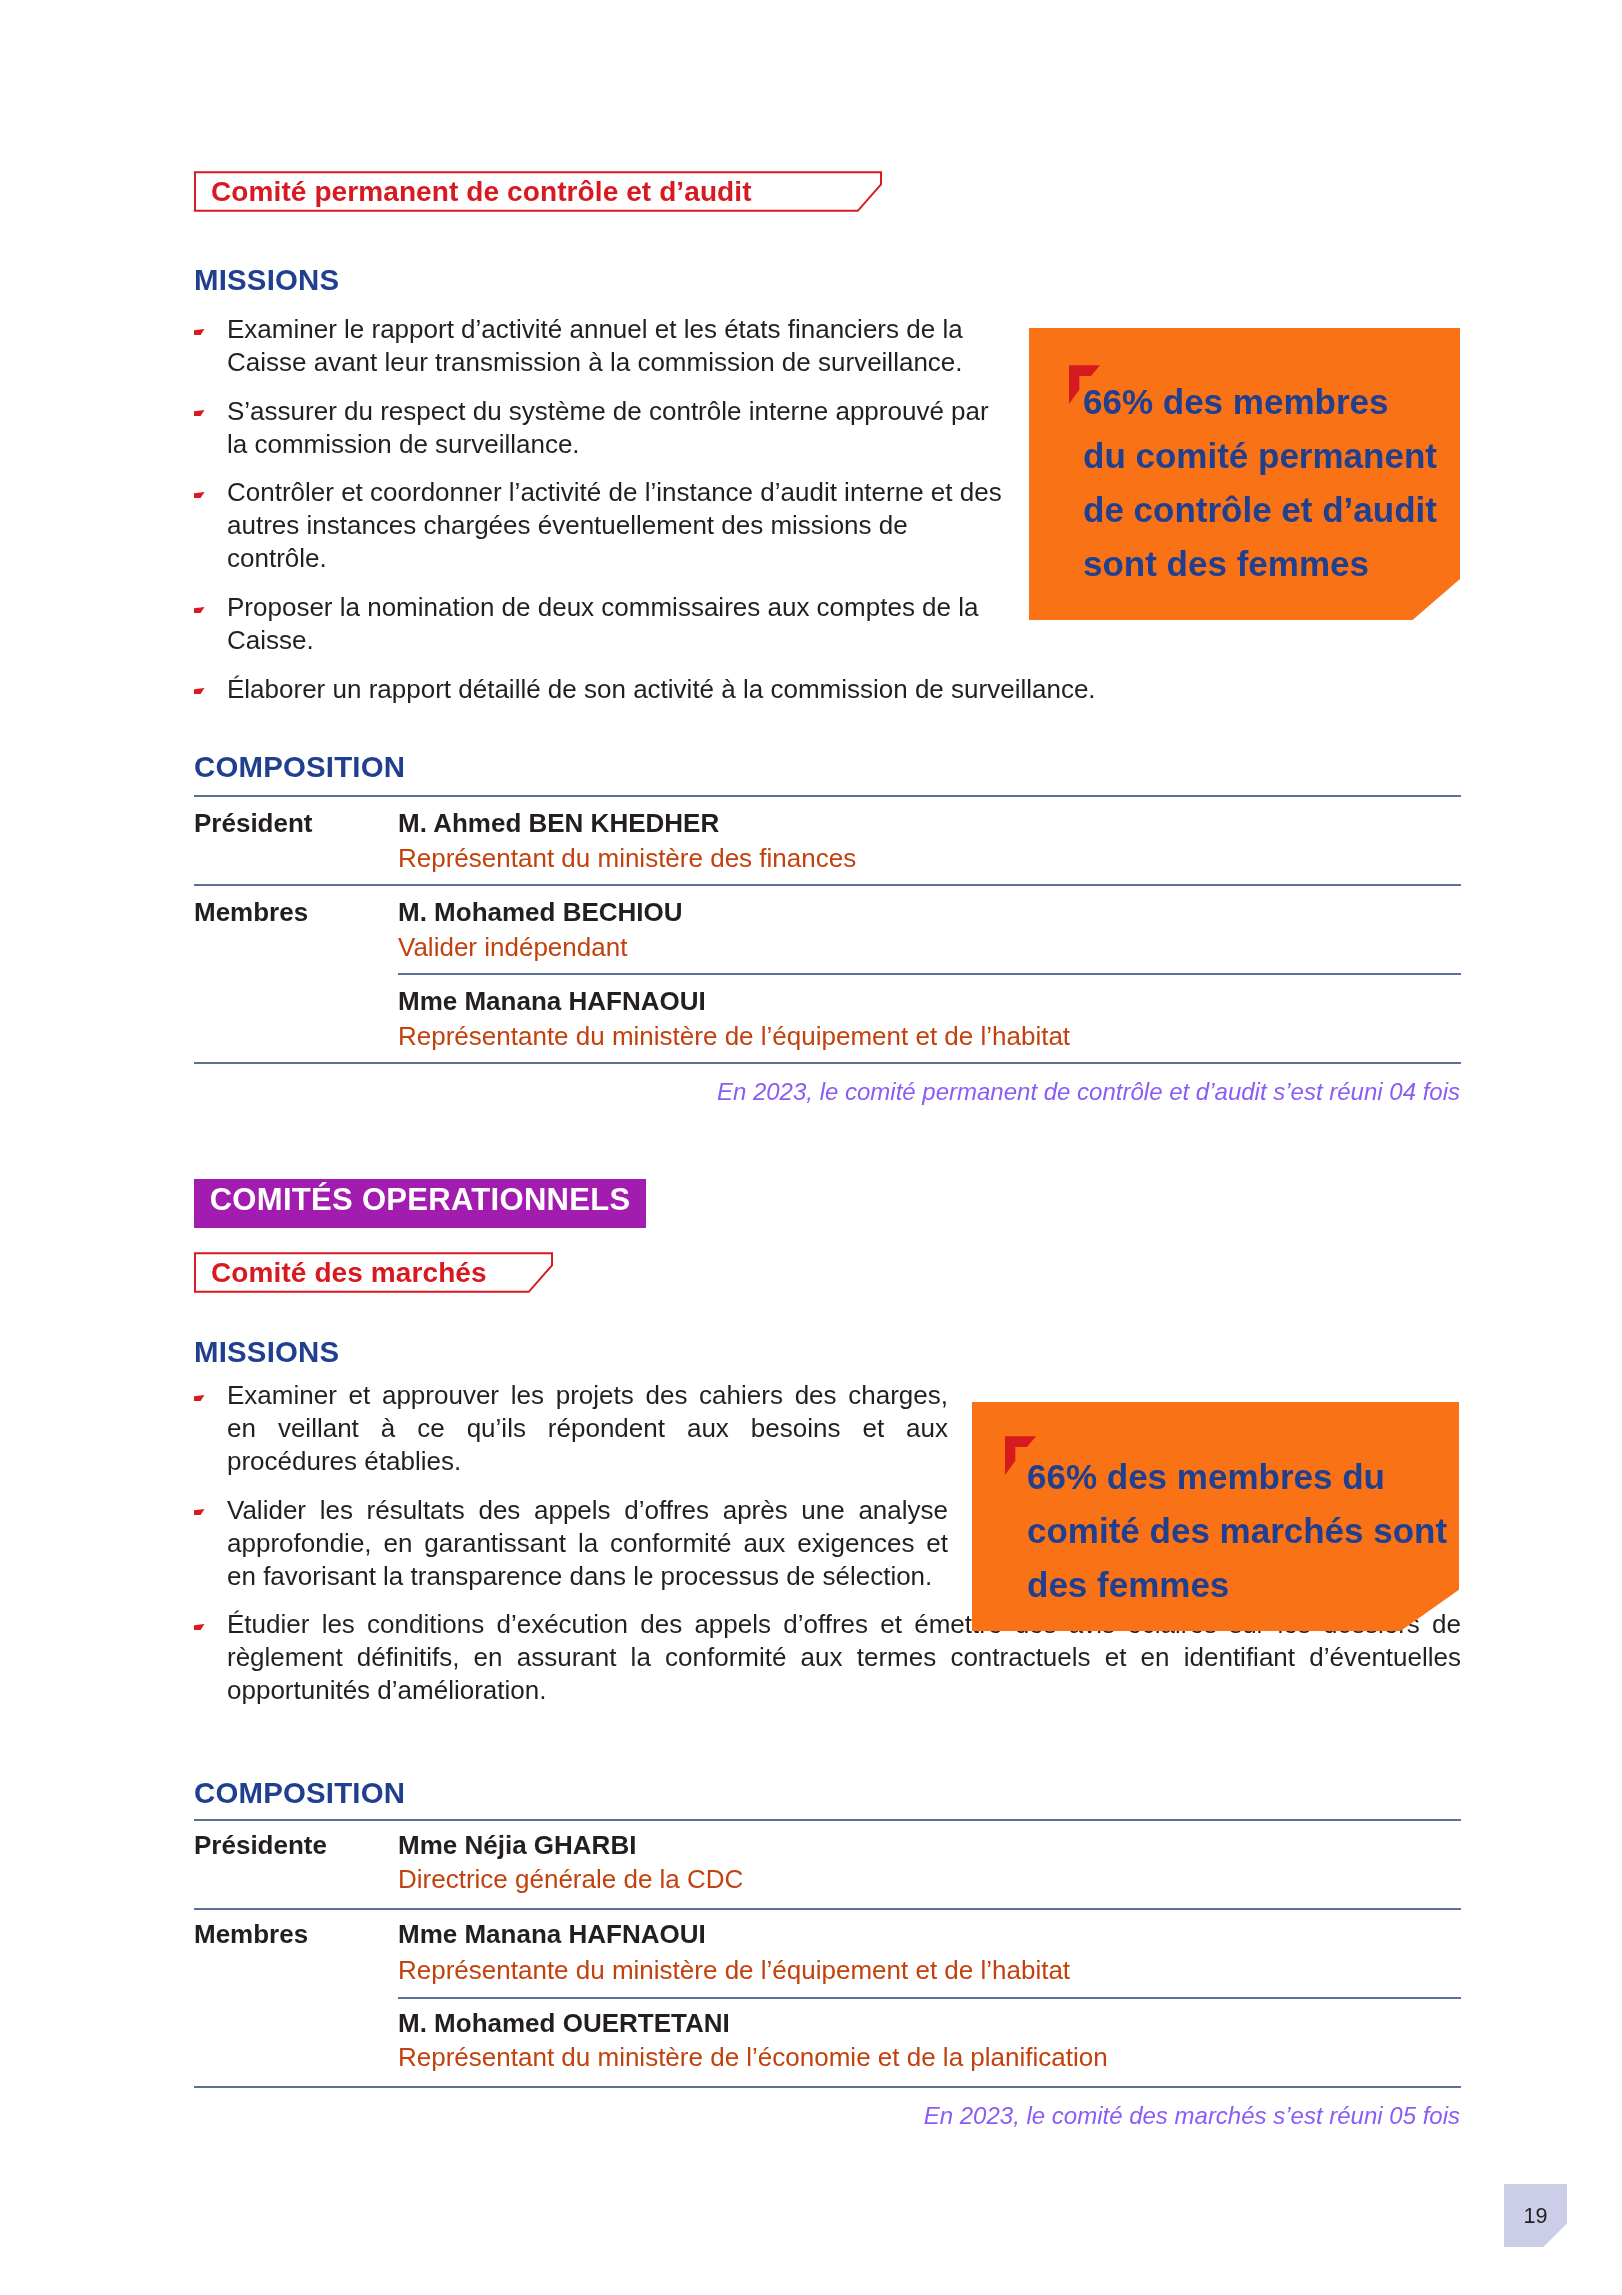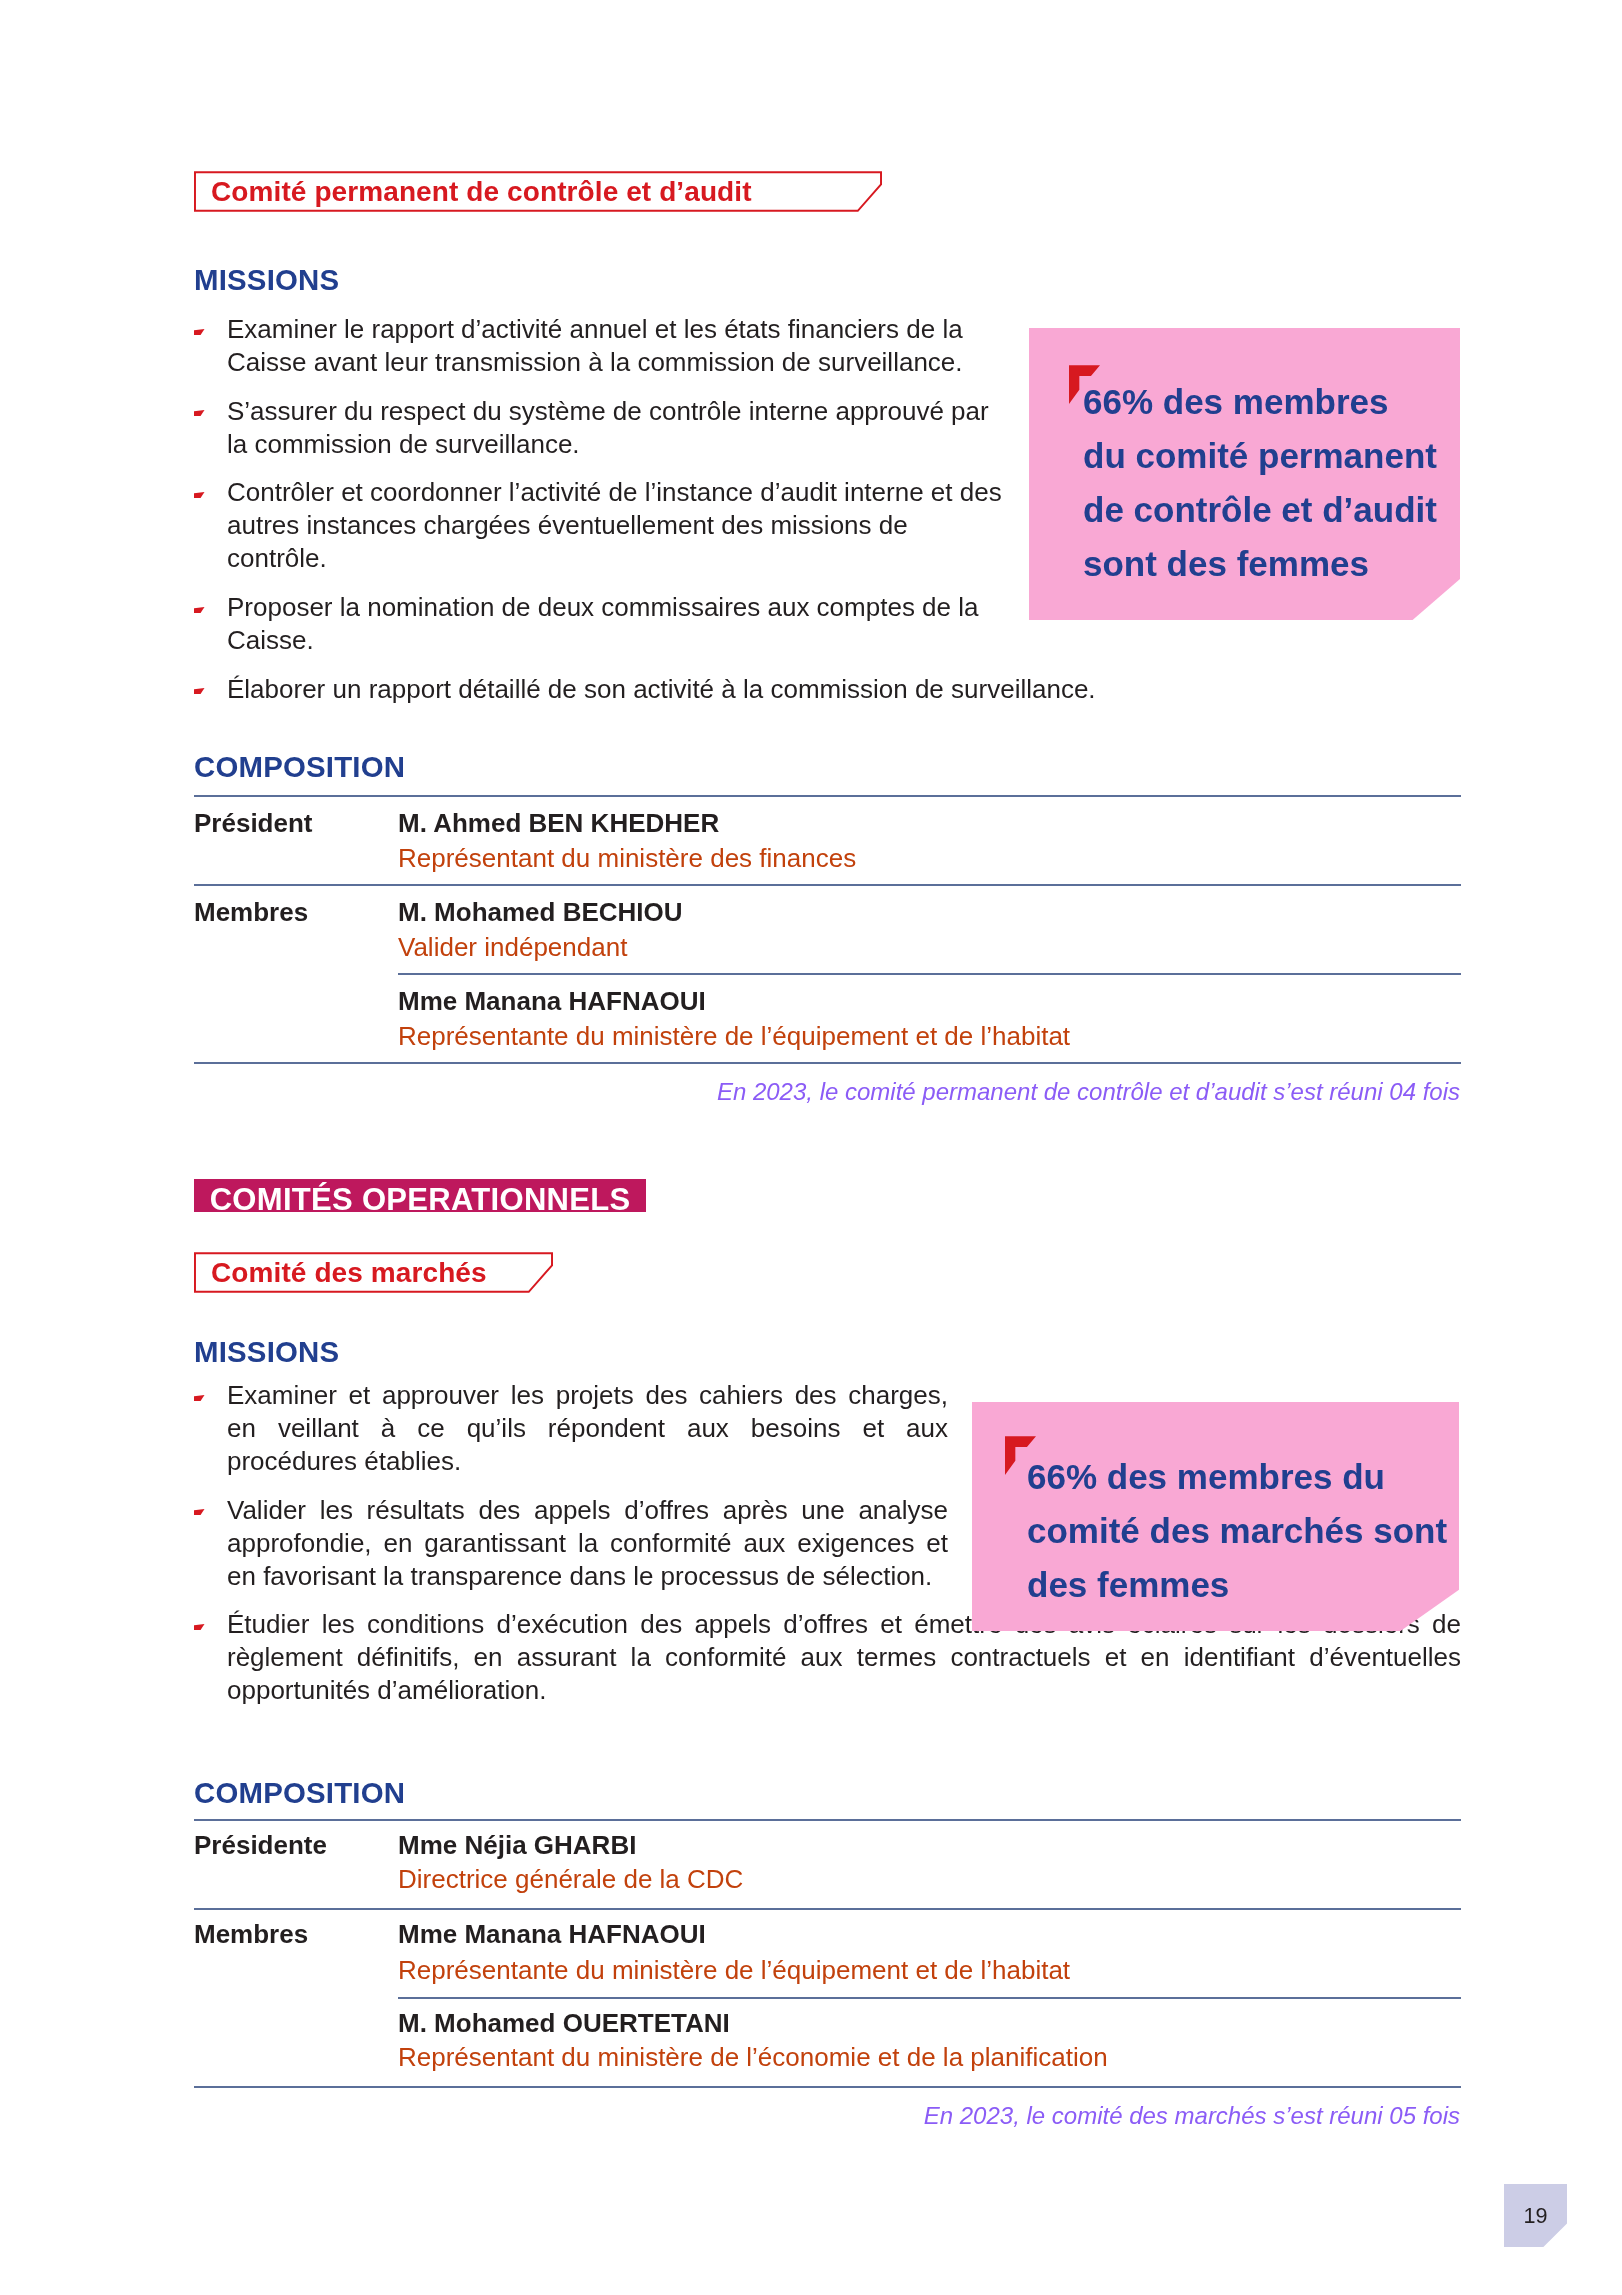--- a/index.html
+++ b/index.html
@@ -13,33 +13,33 @@
               color: #d71920; white-space: nowrap; letter-spacing: 0.1px; }
 
   .sec-title { position: absolute; font-size: 29.4px; font-weight: bold; color: #213f8f; letter-spacing: 0.2px; }
 
   .bullets { position: absolute; margin: 0; padding: 0; list-style: none; }
   .bullets li { position: relative; padding-left: 33px; font-size: 26px; line-height: 33px;
                 margin-bottom: 15.7px; color: #231f20; }
   .bullets li.justify { text-align: justify; text-align-last: left; }
   .bullets .bul { position: absolute; left: 0; top: 15.7px; width: 10.5px; height: 5.9px; }
 
-  .callout { position: absolute; background: #f9a8d4; }
+  .callout { position: absolute; background: #f97316; }
   .callout .corner { position: absolute; }
   .callout .ctext { position: absolute; font-size: 35px; font-weight: bold; color: #213f8f; line-height: 54px; }
 
   .comp { position: absolute; left: 194px; width: 1267px; }
   .comp .rule { position: absolute; height: 2px; background: #5b6f99; }
   .comp .role { position: absolute; left: 0; font-size: 26px; font-weight: bold; color: #231f20; }
   .comp .name { position: absolute; left: 204px; font-size: 26px; font-weight: bold; color: #231f20; }
   .comp .desc { position: absolute; left: 204px; font-size: 26px; color: #c2410c; }
   .note { position: absolute; right: 162px; font-size: 24px; font-style: italic; color: #8b5cf6; }
 
-  .banner { position: absolute; background: #be185d; color: #ffffff; font-size: 31px; font-weight: bold;
-            height: 33px; line-height: 41px; padding: 0 15.7px; letter-spacing: 0.3px; }
+  .banner { position: absolute; background: #a21caf; color: #ffffff; font-size: 31px; font-weight: bold;
+            height: 49px; line-height: 41px; padding: 0 15.7px; letter-spacing: 0.3px; }
 
   .pagenum { position: absolute; left: 1504px; top: 2184px; width: 63px; height: 63px; }
   .pagenum svg { position: absolute; left: 0; top: 0; }
   .pagenum span { position: absolute; left: 0; top: 0; width: 63px; height: 63px; line-height: 63px;
                   text-align: center; font-size: 21.6px; color: #231f20; }
 </style>
 </head>
 <body>
 
 <div class="tag" style="left:194px; top:171px; width:688px;">

